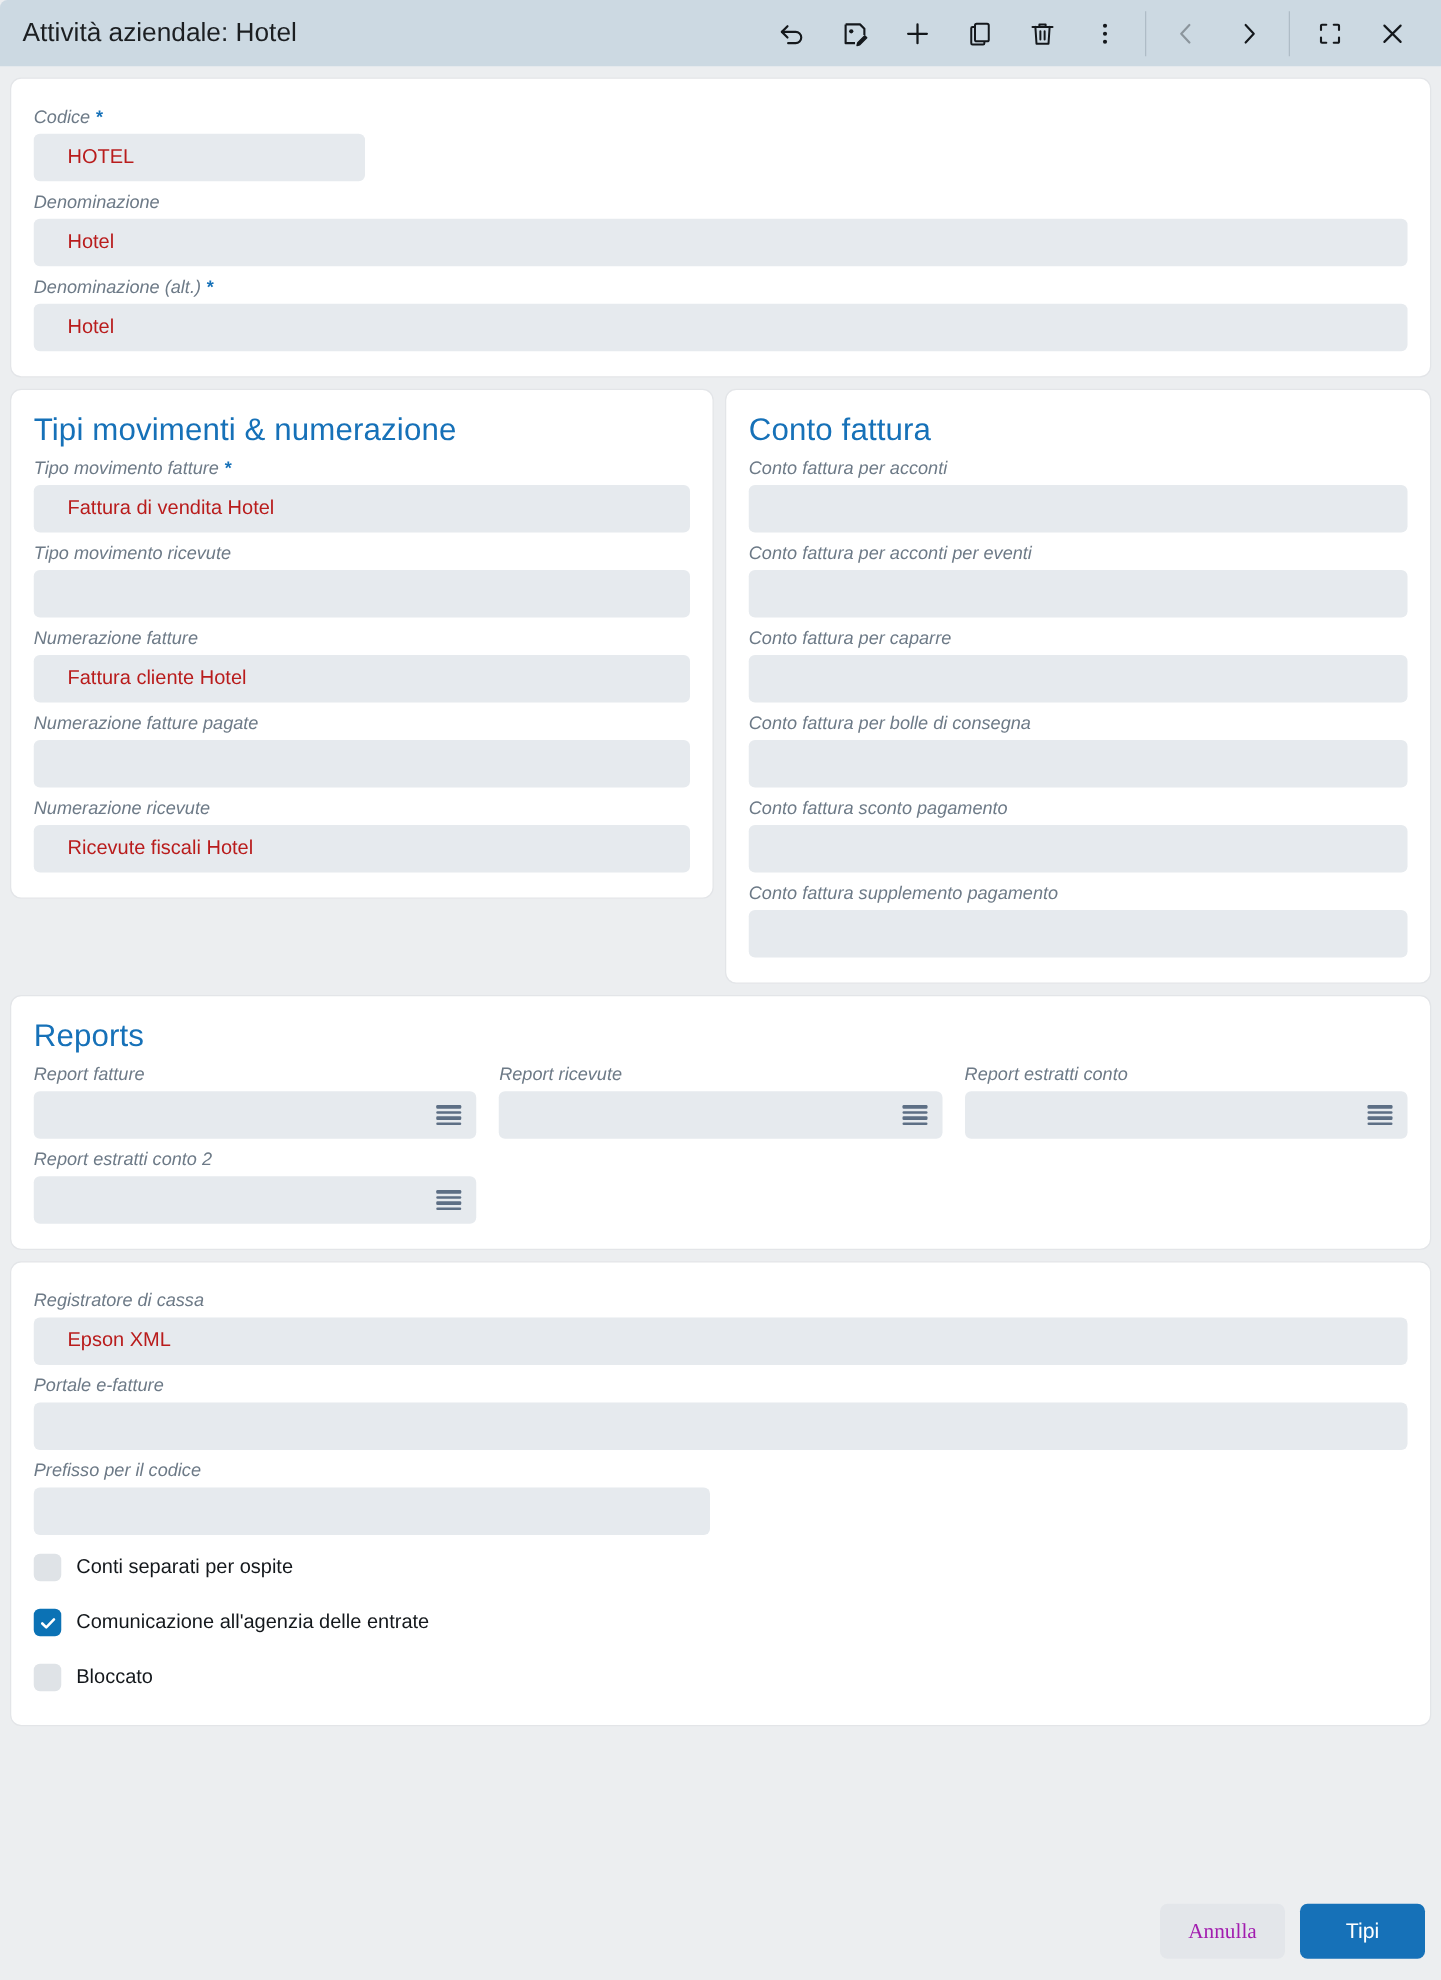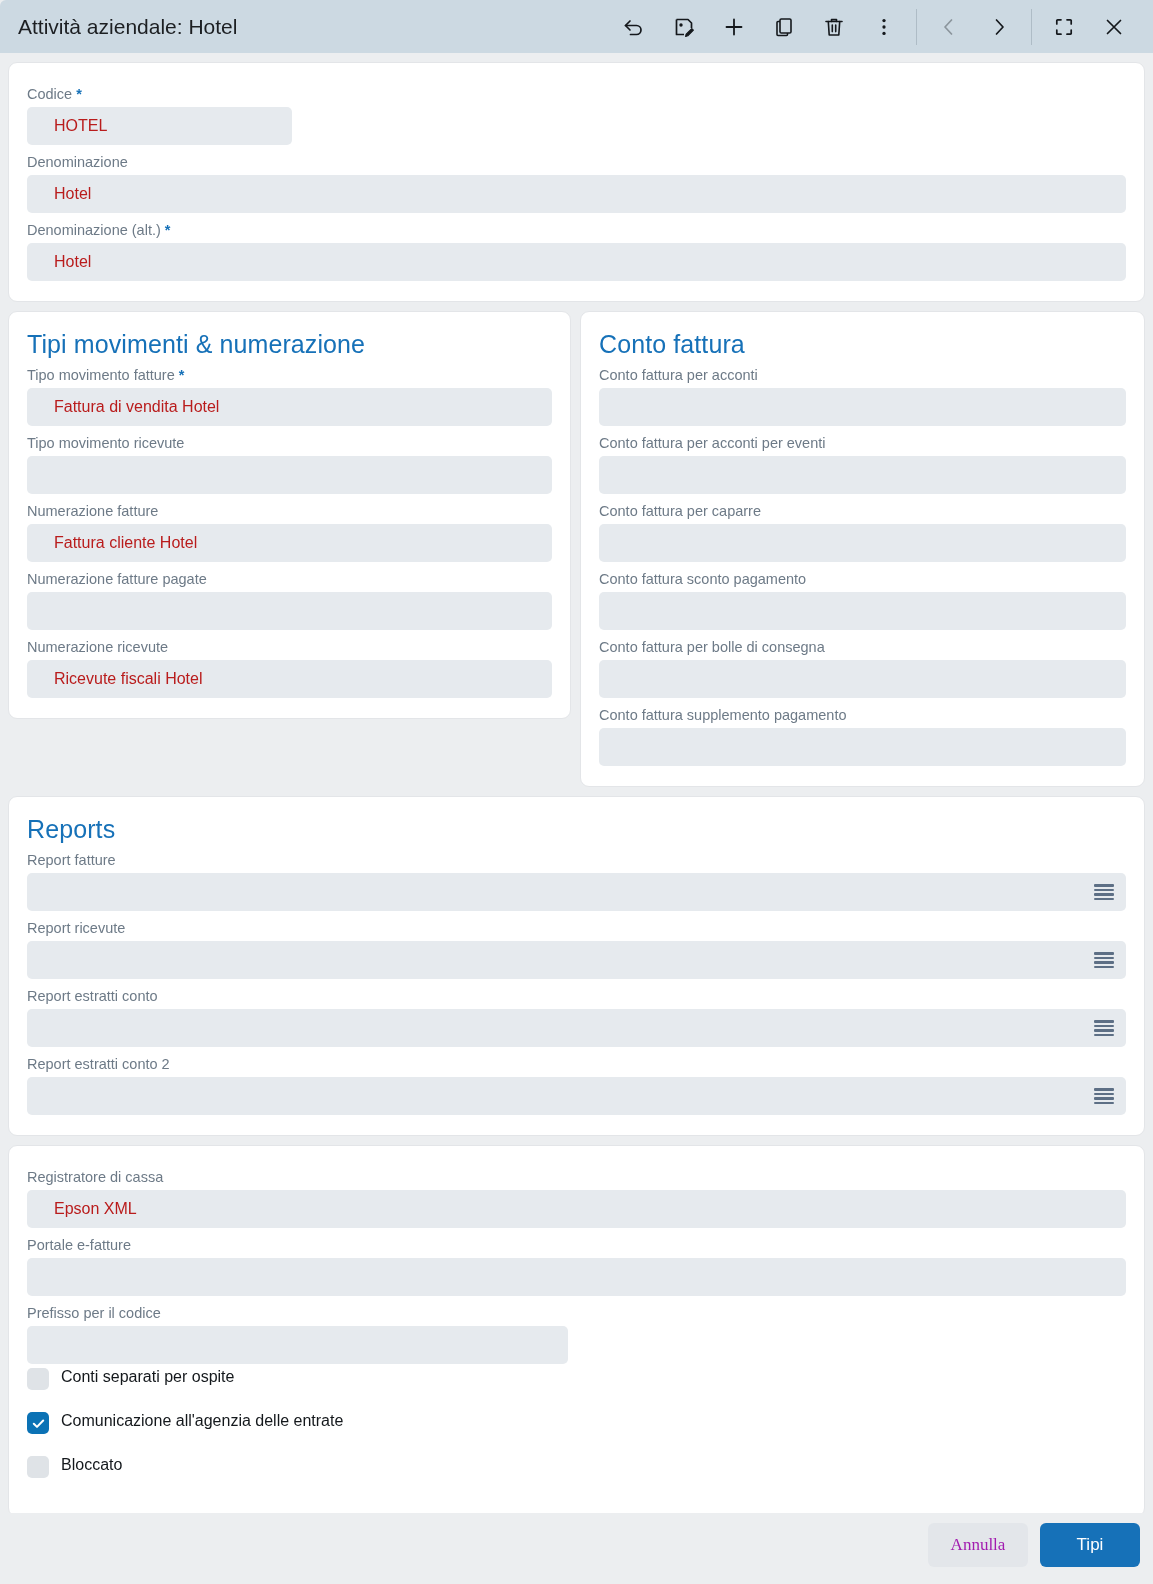--- a/index.html
+++ b/index.html
@@ -46,20 +46,21 @@
   .col-right { flex: 1; }
 
   .section-title {
     font-size: 25px; color: #1671b8; font-weight: 400;
     margin-bottom: 3px; letter-spacing: .1px;
   }
   .field { margin-bottom: 4px; }
   .field-label {
     font-size: 14.5px; color: #6d7a87; line-height: 26px;
     display: block;
+    font-style: italic;
   }
   .req { color: #1671b8; font-weight: 700; }
   .input {
     background: #e6eaee;
     border-radius: 5px;
     height: 38px;
     display: flex; align-items: center;
     padding: 0 27px;
     font-size: 16px; color: #b91c1c;
     width: 100%;
@@ -71,24 +72,24 @@
   
   .input-wrap { position: relative; width: 100%; }
   .ham {
     position: absolute; right: 12px; top: 50%; transform: translateY(-50%);
     width: 20px; height: 16px;
     display: flex; flex-direction: column; justify-content: space-between;
     pointer-events: auto; cursor: pointer;
   }
   .ham i { display: block; height: 2.5px; background: #5d6f85; border-radius: 1px; }
 
-  .grid2 { display: grid; grid-template-columns: 1fr; column-gap: 18px; }
-
-  
-  .check-row { display: flex; align-items: flex-start; gap: 12px; height: 44px; cursor: pointer; }
+  .grid2 { display: grid; grid-template-columns: 1fr 1fr 1fr; column-gap: 18px; }
+
+  
+  .check-row { display: flex; align-items: center; gap: 12px; height: 44px; cursor: pointer; }
   .cb {
     width: 22px; height: 22px; border-radius: 5px;
     background: #dfe3e7; flex: 0 0 auto;
     display: flex; align-items: center; justify-content: center;
   }
   .cb.on { background: #0b72b5; }
   .cb.on svg { display: block; }
   .cb svg { display: none; }
   .check-label { font-size: 16px; color: #14181c; }
 
@@ -252,25 +253,25 @@
         </div>
         <div class="field">
           <span class="field-label">Conto fattura per acconti per eventi</span>
           <div class="input"></div>
         </div>
         <div class="field">
           <span class="field-label">Conto fattura per caparre</span>
           <div class="input"></div>
         </div>
         <div class="field">
+          <span class="field-label">Conto fattura per bolle di consegna</span>
+          <div class="input"></div>
+        </div>
+        <div class="field">
           <span class="field-label">Conto fattura sconto pagamento</span>
-          <div class="input"></div>
-        </div>
-        <div class="field">
-          <span class="field-label">Conto fattura per bolle di consegna</span>
           <div class="input"></div>
         </div>
         <div class="field">
           <span class="field-label">Conto fattura supplemento pagamento</span>
           <div class="input"></div>
         </div>
       </div>
     </div>
 
     <div class="card">

